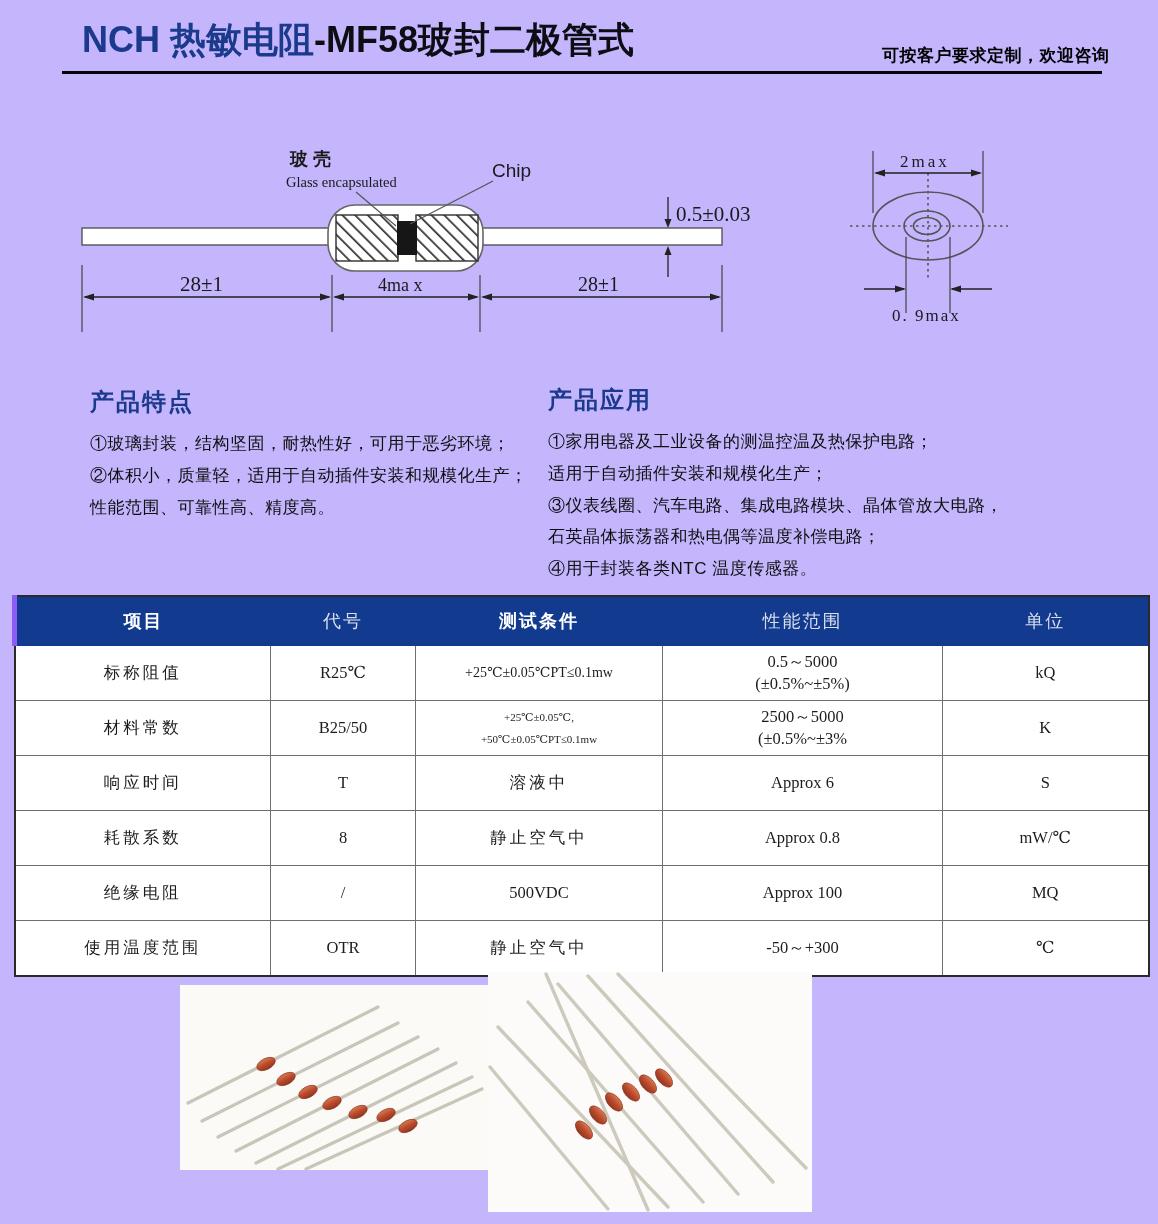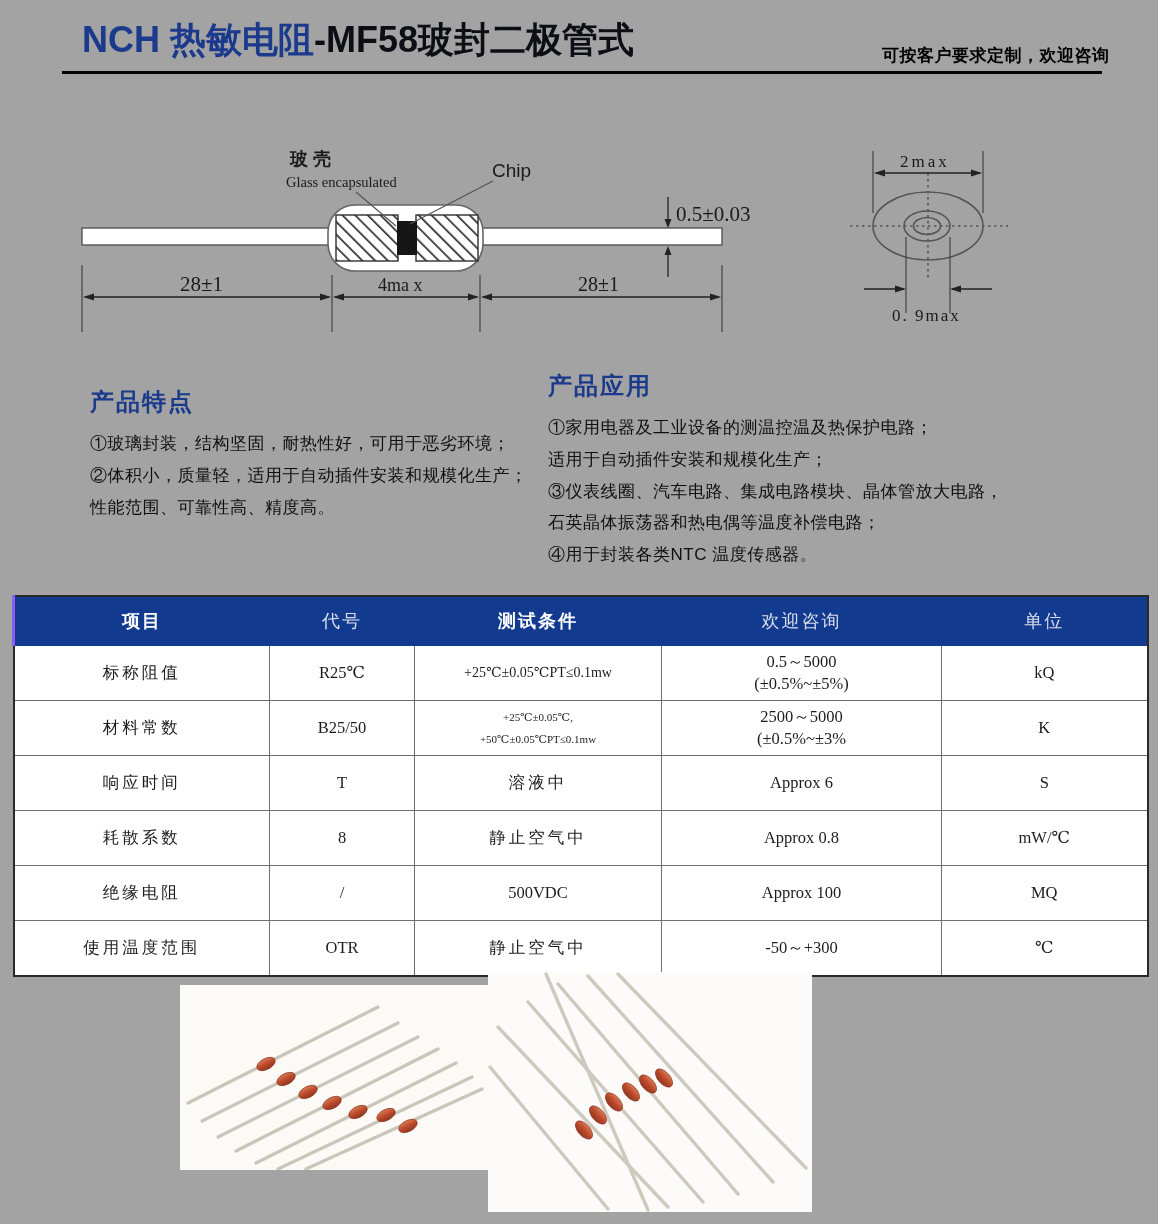--- a/index.html
+++ b/index.html
@@ -1,45 +1,45 @@
 <!DOCTYPE html>
 <html><head>
 <meta charset="utf-8">
 <style>
   html,body{margin:0;padding:0;background:#fff;}
-  #page{position:relative;width:1158px;height:1224px;background:#a3a3a3;overflow:hidden;
+  #page{position:relative;width:1158px;height:1224px;background:#c4b5fd;overflow:hidden;
         font-family:"Liberation Sans",sans-serif;color:#111;}
 
   
   #title{position:absolute;left:82px;top:16px;font-size:36px;font-weight:bold;
          letter-spacing:0px;white-space:nowrap;}
   #title .blue{color:#1b3a8c;}
   #title .dark{color:#0d0d14;}
   #tagline{position:absolute;left:882px;top:44px;font-size:17px;font-weight:bold;color:#000;
            letter-spacing:0.5px;white-space:nowrap;}
   #hdr-line{position:absolute;left:62px;top:71px;width:1040px;height:3px;background:#050505;}
 
   
   #diagram{position:absolute;left:60px;top:125px;}
   .dim-serif{font-family:"Liberation Serif","DejaVu Serif",serif;fill:#1a1a1a;}
   .cjk-label{font-family:"Liberation Sans",sans-serif;fill:#1a1a1a;}
 
   
   .sec-head{font-size:24px;font-weight:bold;color:#1b3a8c;letter-spacing:2px;margin:0 0 10px 0;}
   #features{position:absolute;left:90px;top:386px;width:450px;}
-  #applications{position:absolute;left:548px;top:370px;width:520px;}
+  #applications{position:absolute;left:548px;top:384px;width:520px;}
   .sec-item{font-size:17px;line-height:31px;color:#0f0f0f;letter-spacing:0.5px;
             white-space:pre-line;margin:0 0 1px 0;}
 
   
   #spec-table{position:absolute;left:12px;top:595px;width:1134px;border-collapse:collapse;
               table-layout:fixed;font-family:"Liberation Serif","DejaVu Serif",serif;}
   #spec-table th{background:#123a8e;height:46px;font-size:18px;letter-spacing:2px;
                  border:1px solid #123a8e;border-left:1px solid #b9c2da;font-weight:normal;color:#d9deec;}
-  #spec-table th:first-child{border-left:3px solid #8b5cf6;margin-left:46px;}
+  #spec-table th:first-child{border-left:5px solid #8b5cf6;margin-left:46px;}
   #spec-table th.strong{color:#ffffff;font-weight:bold;}
   #spec-table td{border:1px solid #6f6f6f;height:50px;text-align:center;vertical-align:middle;
                  font-size:16.5px;color:#1c1c1c;background:#fff;padding:2px 4px;}
   #spec-table{border:2px solid #2a2a2a;}
   #spec-table tr{border-bottom:1px solid #555;}
   td.cjk{letter-spacing:3px;font-size:17px;}
   td .line{display:block;line-height:22px;}
 
   
   #photo-left{position:absolute;left:180px;top:985px;}
@@ -150,21 +150,21 @@
         <col style="width:145px">
         <col style="width:247px">
         <col style="width:280px">
         <col style="width:206px">
     </colgroup>
     <thead>
       <tr>
         <th class="strong">项目</th>
         <th>代号</th>
         <th class="strong">测试条件</th>
-        <th>欢迎咨询</th>
+        <th>性能范围</th>
         <th>单位</th>
       </tr>
     </thead>
     <tbody>
       <tr>
         <td class="cjk">标称阻值</td>
         <td>R25℃</td>
         <td style="font-size:14px">
           <span class="line">+25℃±0.05℃PT≤0.1mw</span>
             <span class="line"></span>

